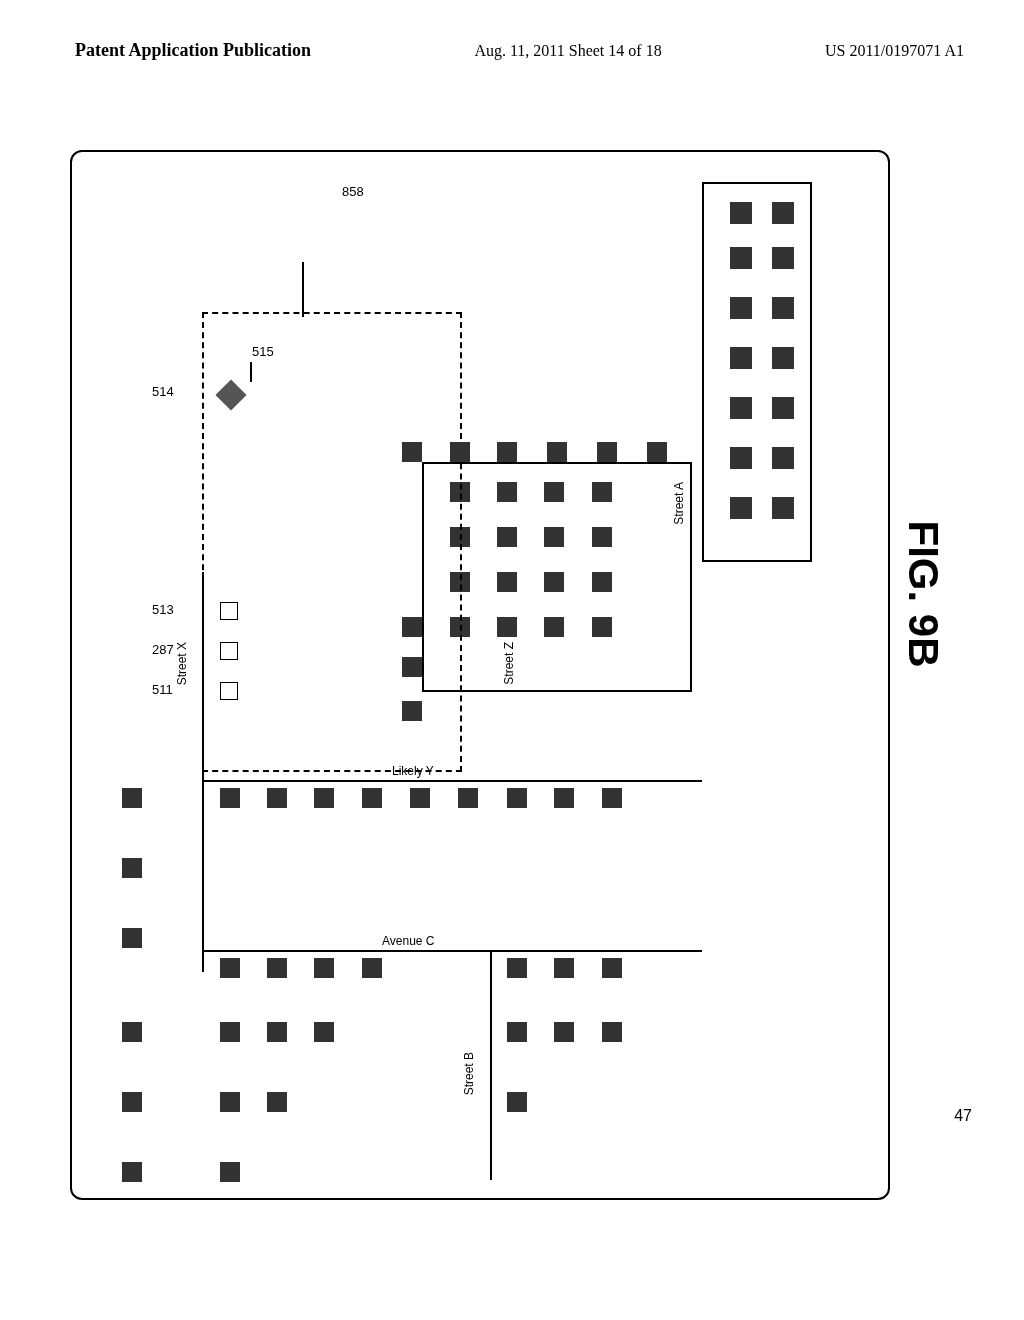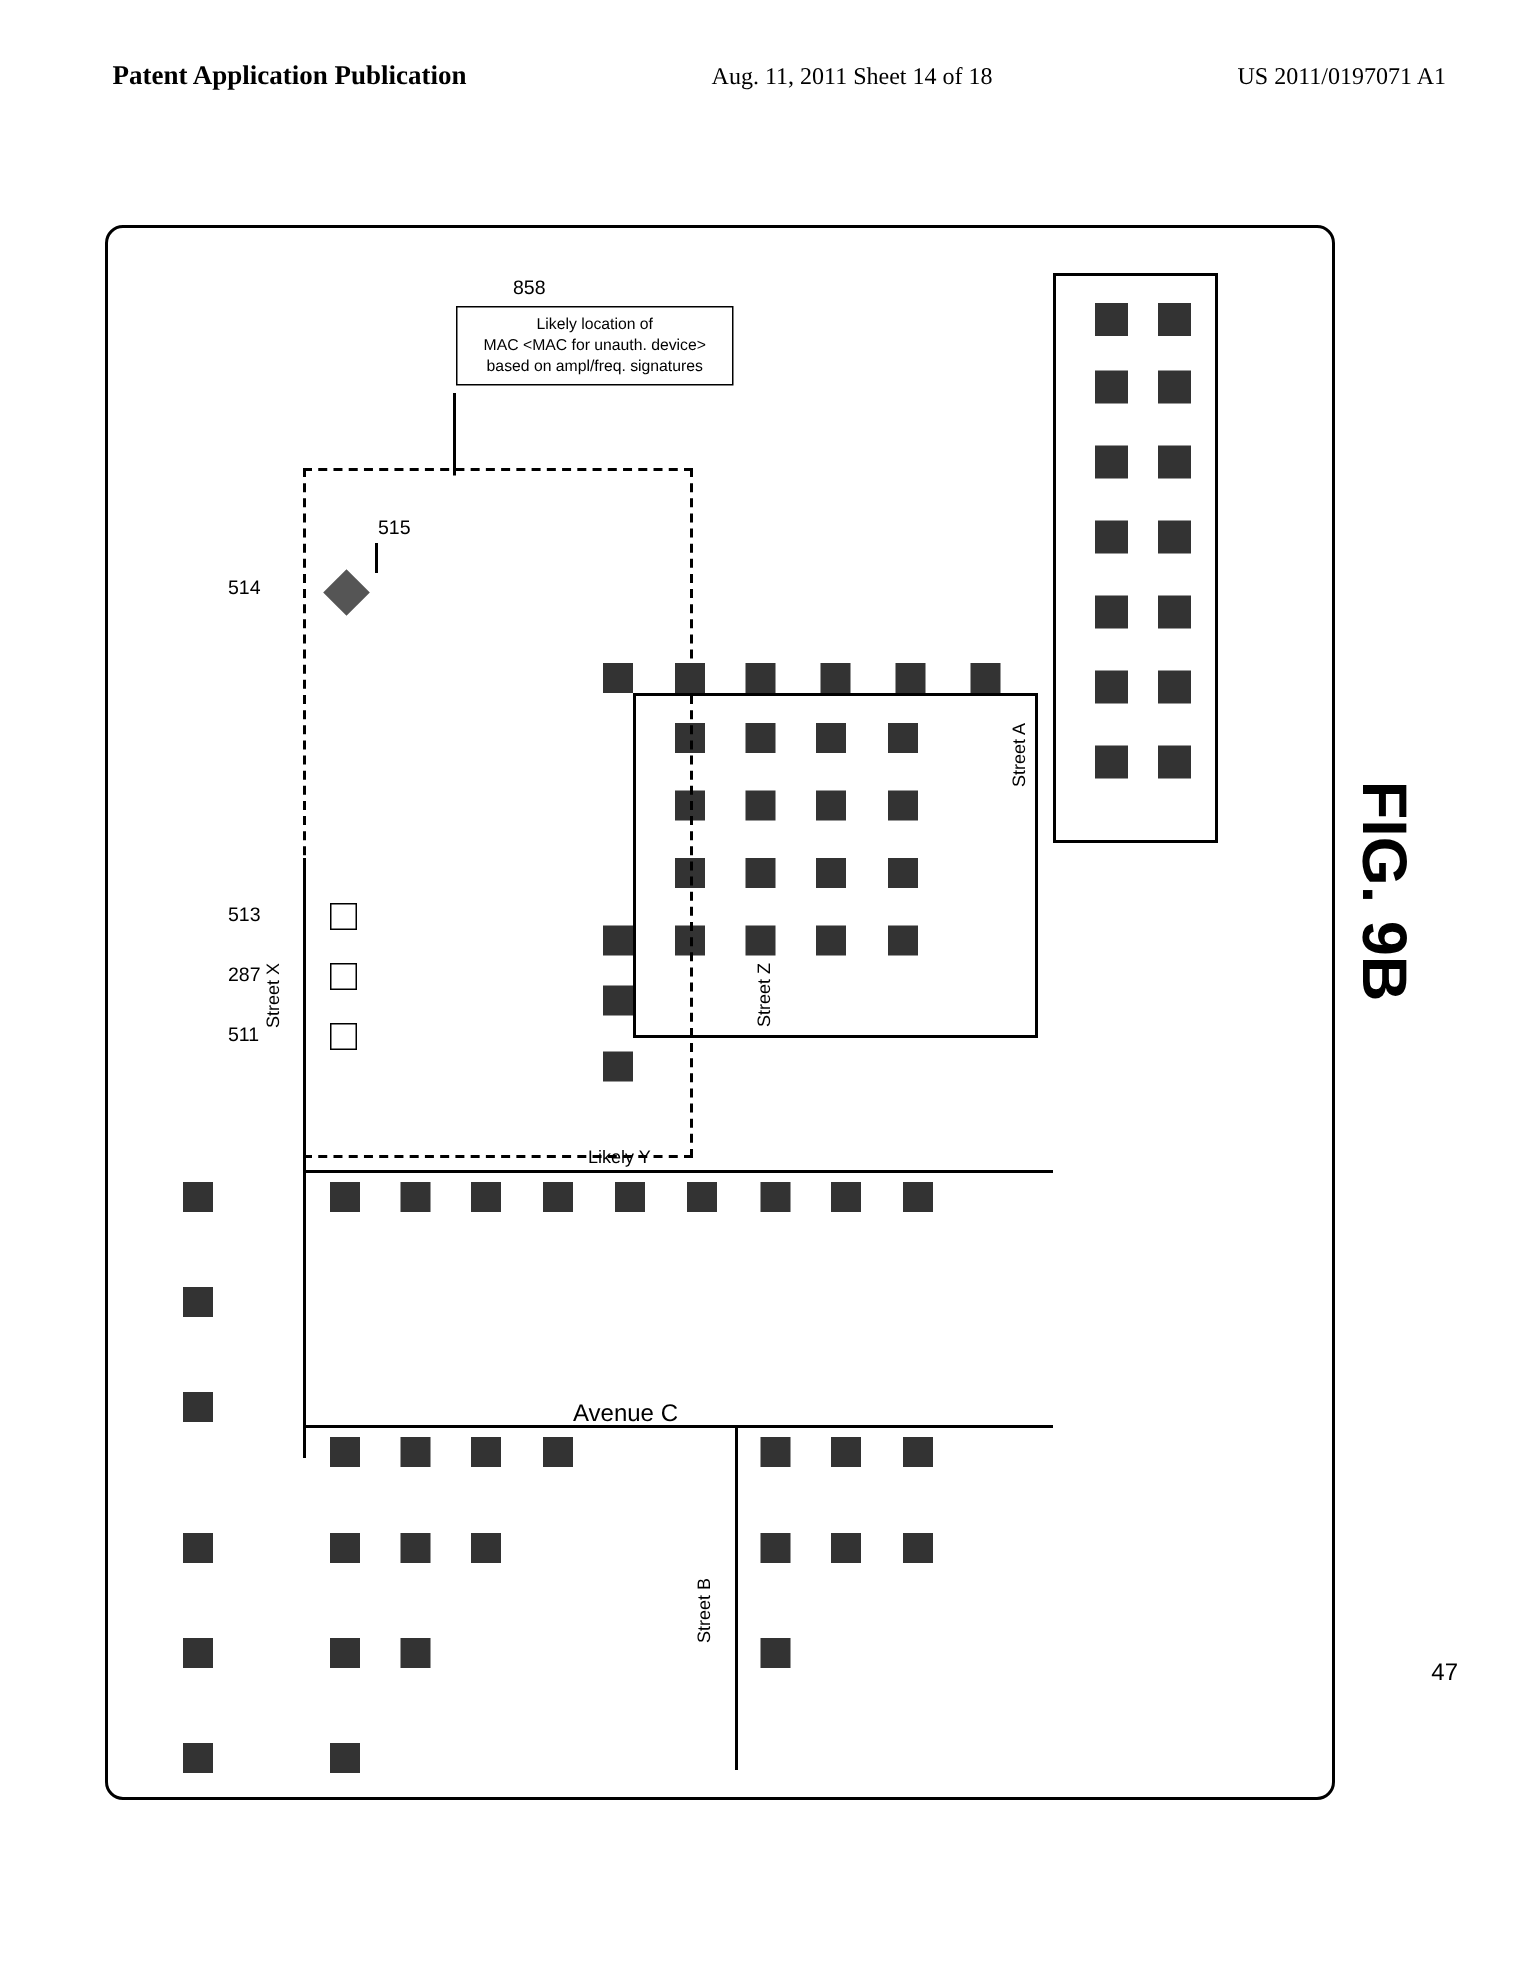--- a/index.html
+++ b/index.html
@@ -207,21 +207,21 @@
   <div class="block" style="left:482px; top:636px; width:20px; height:20px;"></div>
   <div class="block" style="left:530px; top:636px; width:20px; height:20px;"></div>
 
   <div class="block" style="left:50px; top:636px; width:20px; height:20px;"></div>
 
   <div class="block" style="left:50px; top:706px; width:20px; height:20px;"></div>
   <div class="block" style="left:50px; top:776px; width:20px; height:20px;"></div>
 
   <div class="road-line-h" style="left:130px; top:798px; width:500px;"></div>
 
-  <div style="position:absolute; left:310px; top:782px; font-size:16px; font-family:Arial,sans-serif;">Avenue C</div>
+  <div style="position:absolute; left:310px; top:782px; font-size:12px; font-family:Arial,sans-serif;">Avenue C</div>
 
   <div class="block" style="left:148px; top:806px; width:20px; height:20px;"></div>
   <div class="block" style="left:195px; top:806px; width:20px; height:20px;"></div>
   <div class="block" style="left:242px; top:806px; width:20px; height:20px;"></div>
   <div class="block" style="left:290px; top:806px; width:20px; height:20px;"></div>
 
   <div class="block" style="left:435px; top:806px; width:20px; height:20px;"></div>
   <div class="block" style="left:482px; top:806px; width:20px; height:20px;"></div>
   <div class="block" style="left:530px; top:806px; width:20px; height:20px;"></div>
 
@@ -243,25 +243,20 @@
   <div class="block" style="left:50px; top:940px; width:20px; height:20px;"></div>
   <div class="block" style="left:50px; top:1010px; width:20px; height:20px;"></div>
   <div class="block" style="left:148px; top:1010px; width:20px; height:20px;"></div>
 
   <div class="road-line-v" style="left:130px; top:420px; width:2px; height:400px;"></div>
 
   <div style="position:absolute; left:103px; top:490px; font-size:12px; font-family:Arial,sans-serif; writing-mode:vertical-rl; text-orientation:mixed; transform:rotate(180deg);">Street X</div>
 
   <div class="dashed-rect" style="left:130px; top:160px; width:260px; height:460px;"></div>
 
-  <div class="label-box" style="left:232px; top:52px; width:185px;">
-    <div>Likely location of</div>
-    <div>MAC &lt;MAC for unauth. device&gt;</div>
-    <div>based on ampl/freq. signatures</div>
-  </div>
 
   <div style="position:absolute; left:230px; top:110px; width:2px; height:55px; background:#000;"></div>
 
   <div class="diamond" style="left:148px; top:232px;"></div>
 
   <div class="device-icon" style="left:148px; top:530px;"></div>
   <div class="device-icon" style="left:148px; top:490px;"></div>
   <div class="device-icon" style="left:148px; top:450px;"></div>
 
   <div class="ref-num" style="left:80px; top:530px;">511</div>

